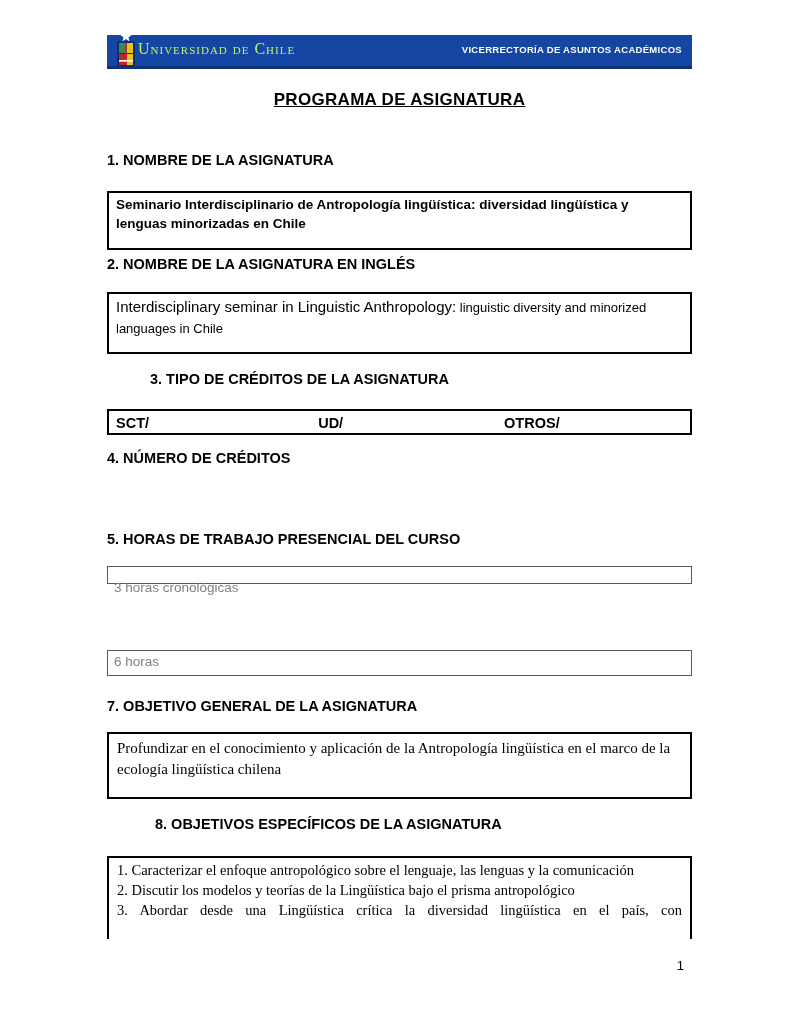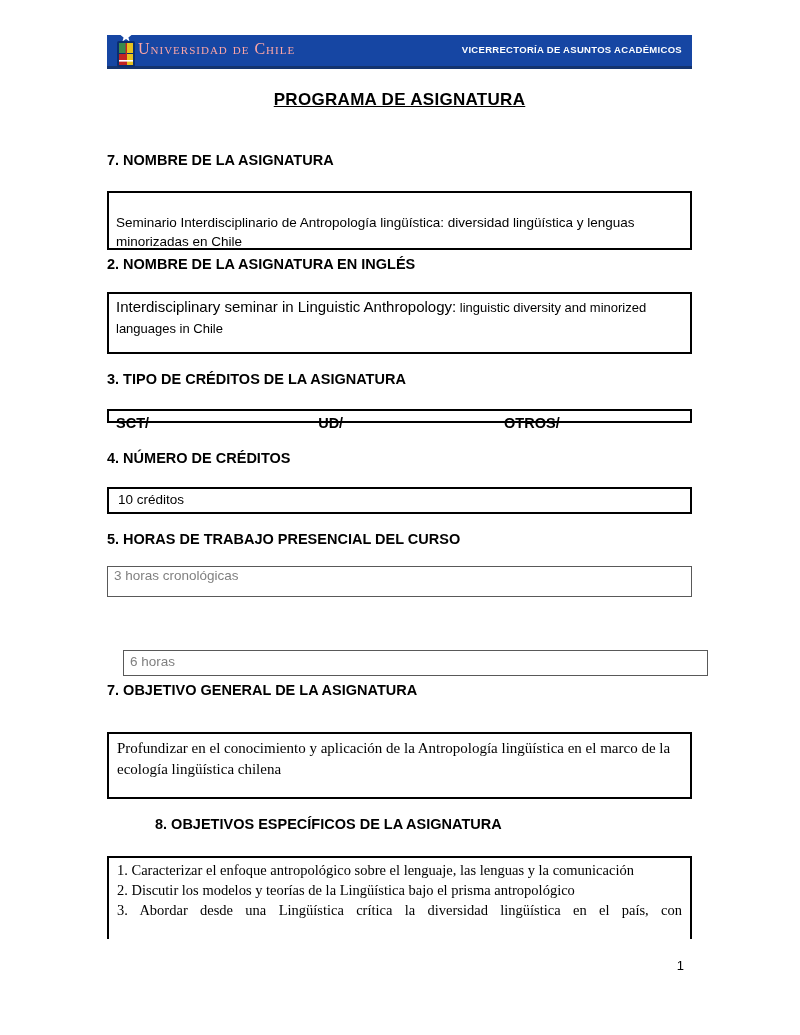--- a/index.html
+++ b/index.html
@@ -12,52 +12,52 @@
   
   .header-bar {
     top:35px; height:31px; background:#1646a3;
     border-bottom:3px solid #14346f;
   }
   .logo {
     position:absolute; left:7px; top:-5px; width:24px; height:40px;
   }
   .uni-name {
     position:absolute; left:31px; top:5px;
-    color:#fca5a5; font-variant:small-caps; font-size:16px; letter-spacing:1px;
+    color:#bef264; font-variant:small-caps; font-size:16px; letter-spacing:1px;
     font-family:"Liberation Serif", serif; white-space:nowrap;
   }
   .unit-name {
     position:absolute; right:10px; top:9px;
     color:#ffffff; font-weight:bold; font-size:9.5px; letter-spacing:0.3px;
     white-space:nowrap;
   }
 
   
   .doc-title {
     top:90px; text-align:center; font-size:17px; font-weight:bold;
     text-decoration:underline; letter-spacing:0.3px;
   }
 
   
   .sec-h { font-size:14.5px; font-weight:bold; white-space:nowrap; }
-  .h1 { top:152px; } .h2 { top:256px; } .h3 { top:371px; } .h4 { top:450px; }
-  .h5 { top:531px; } .h6 { top:613px; } .h7 { top:682px; } .h8 { top:816px;margin-left:48px; }
+  .h1 { top:152px; } .h2 { top:256px; } .h3 { top:371px;margin-left:43px; } .h4 { top:450px; }
+  .h5 { top:531px; } .h6 { top:613px; } .h7 { top:698px; } .h8 { top:816px;margin-left:48px; }
 
   
   .box { border:2px solid #000; box-sizing:border-box; background:#fff; }
-  .box1 { top:191px; height:59px; padding:20px 7px; font-size:13.5px; line-height:19px; }
+  .box1 { top:191px; height:59px; padding:2px 7px; font-size:13.5px; line-height:19px;font-weight:bold; }
   .box2 { top:292px; height:62px; padding:3px 7px; font-size:15px; line-height:20px; }
   .box2 .sub { font-size:13px; }
-  .box3 { top:409px; height:14px; font-weight:bold; font-size:14.5px; }
+  .box3 { top:409px; height:26px; font-weight:bold; font-size:14.5px; }
   .box3 span { position:absolute; top:2px; line-height:20px; }
   .box3 .c0 { left:7px; } .box3 .c1 { left:36%;text-align:right; } .box3 .c2 { left:68%; }
   .box4 { top:487px; height:27px; padding:3px 0 0 9px; font-size:13.5px; }
   .boxg { border:1px solid #595959; color:#808080; }
-  .box5 { top:566px; height:31px; padding:1px 0 0 6px; font-size:13.5px; }
-  .box6 { top:650px; height:26px; padding:3px 0 0 6px; font-size:13.5px;margin-left:16px; }
+  .box5 { top:566px; height:18px; padding:13px 0 0 6px; font-size:13.5px; }
+  .box6 { top:650px; height:26px; padding:3px 0 0 6px; font-size:13.5px; }
   .box7 {
     top:732px; height:67px; padding:4px 8px;
     font-family:"Liberation Serif", serif; font-size:15px; line-height:21px;
   }
   .box8 {
     top:856px; height:83px; padding:2px 8px 0 8px;
     border-bottom:none;
     font-family:"Liberation Serif", serif; font-size:14.5px; line-height:20px;
     overflow:hidden;
   }
@@ -83,41 +83,38 @@
         <rect x="11.6" y="13" width="1.4" height="22" fill="#c22424"></rect>
         <rect x="5" y="30" width="14" height="1.6" fill="#ffffff"></rect>
       </svg>
     </span>
     <span class="uni-name">Universidad de Chile</span>
     <span class="unit-name">VICERRECTORÍA DE ASUNTOS ACADÉMICOS</span>
   </div>
 
   <div class="abs doc-title">PROGRAMA DE ASIGNATURA</div>
 
-  <div class="abs sec-h h1">7. NOMBRE DE LA ASIGNATURA</div>
+  <div class="abs sec-h h1">1. NOMBRE DE LA ASIGNATURA</div>
   <div class="abs box box1">
     <span>Seminario Interdisciplinario de Antropología lingüística: diversidad lingüística y lenguas minorizadas en Chile</span>
   </div>
 
   <div class="abs sec-h h2">2. NOMBRE DE LA ASIGNATURA EN INGLÉS</div>
   <div class="abs box box2">
     <span>Interdisciplinary seminar in Linguistic Anthropology:</span><span class="sub"> linguistic diversity and minorized languages in Chile</span>
   </div>
 
   <div class="abs sec-h h3">3. TIPO DE CRÉDITOS DE LA ASIGNATURA</div>
   <div class="abs box box3">
     <span class="c0">SCT/</span>
     <span class="c1">UD/</span>
     <span class="c2">OTROS/</span>
   </div>
 
   <div class="abs sec-h h4">4. NÚMERO DE CRÉDITOS</div>
-  <div class="abs box box4">
-    <span>10 créditos</span>
-  </div>
 
   <div class="abs sec-h h5">5. HORAS DE TRABAJO PRESENCIAL DEL CURSO</div>
   <div class="abs box boxg box5">
     <span>3 horas cronológicas</span>
   </div>
 
   <div class="abs box boxg box6">
     <span>6 horas</span>
   </div>
 

